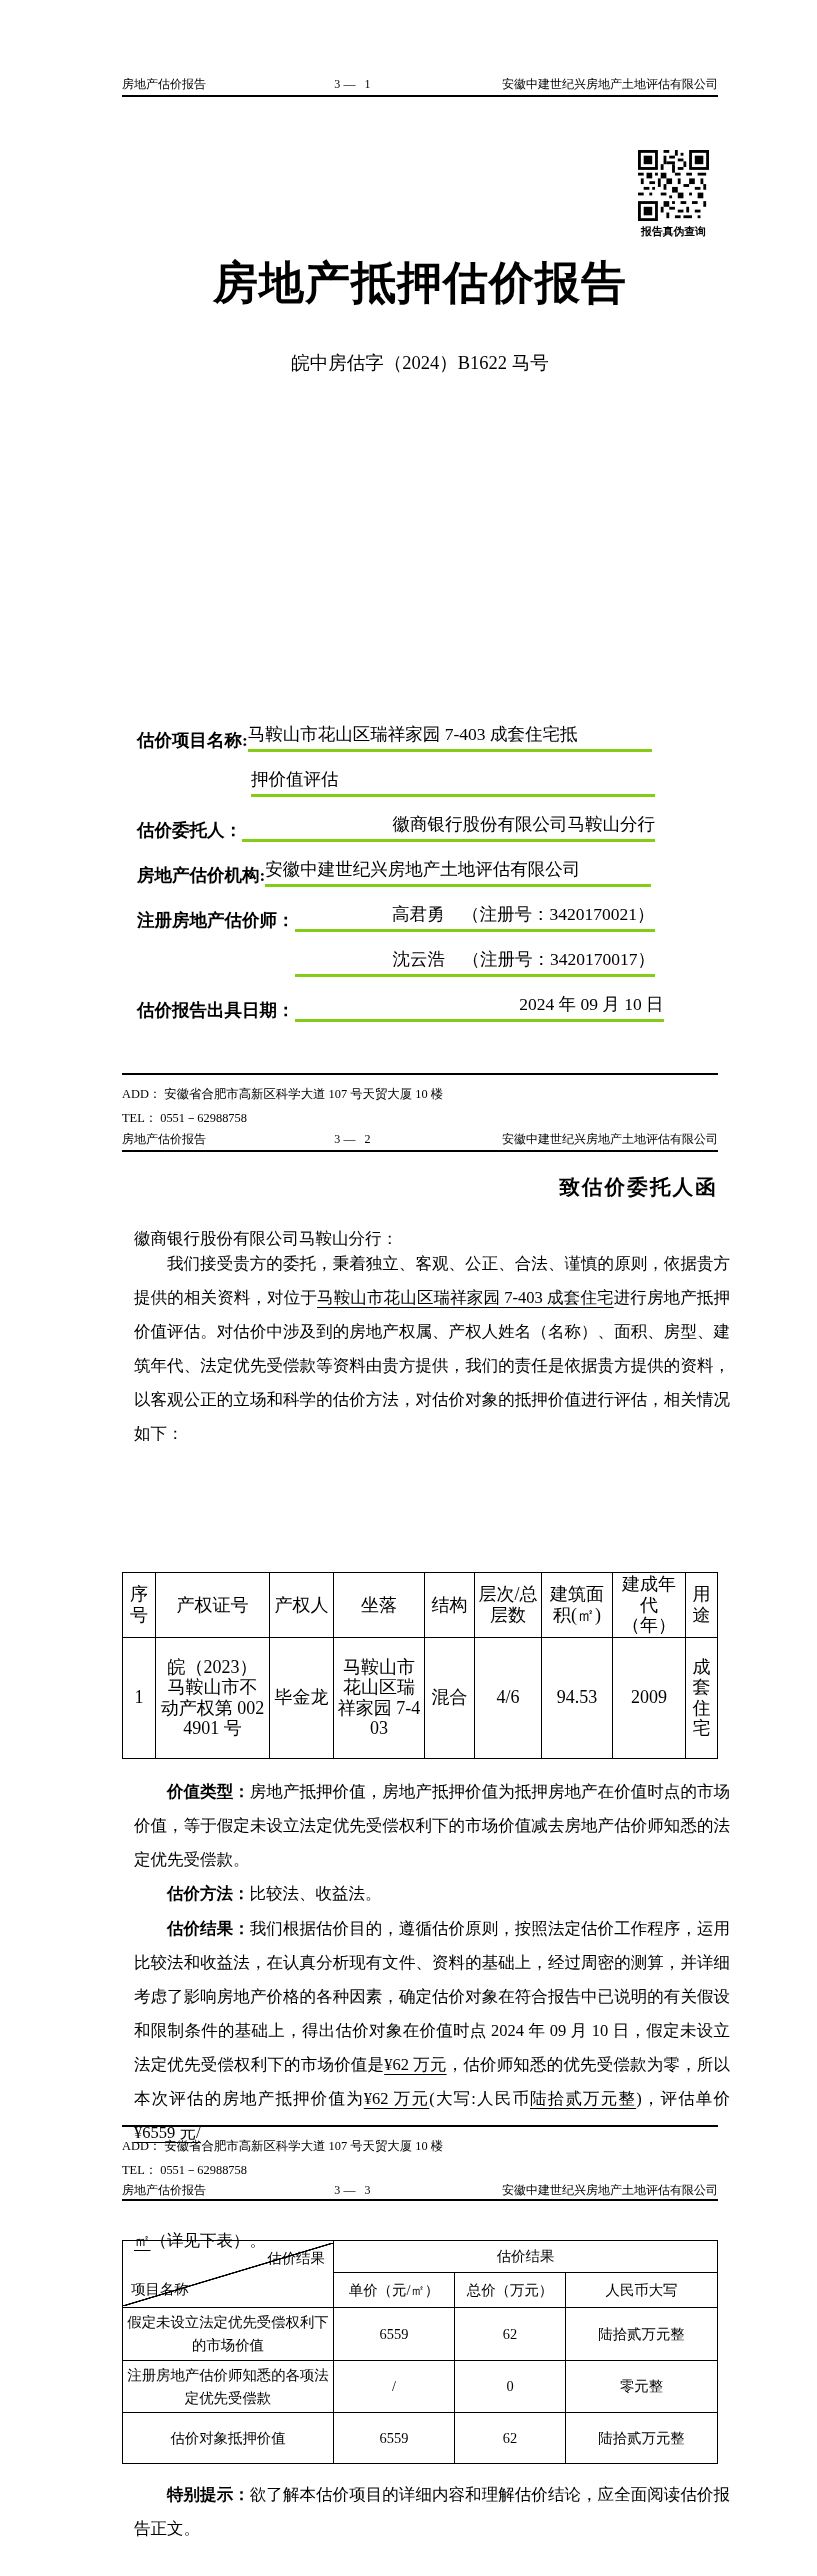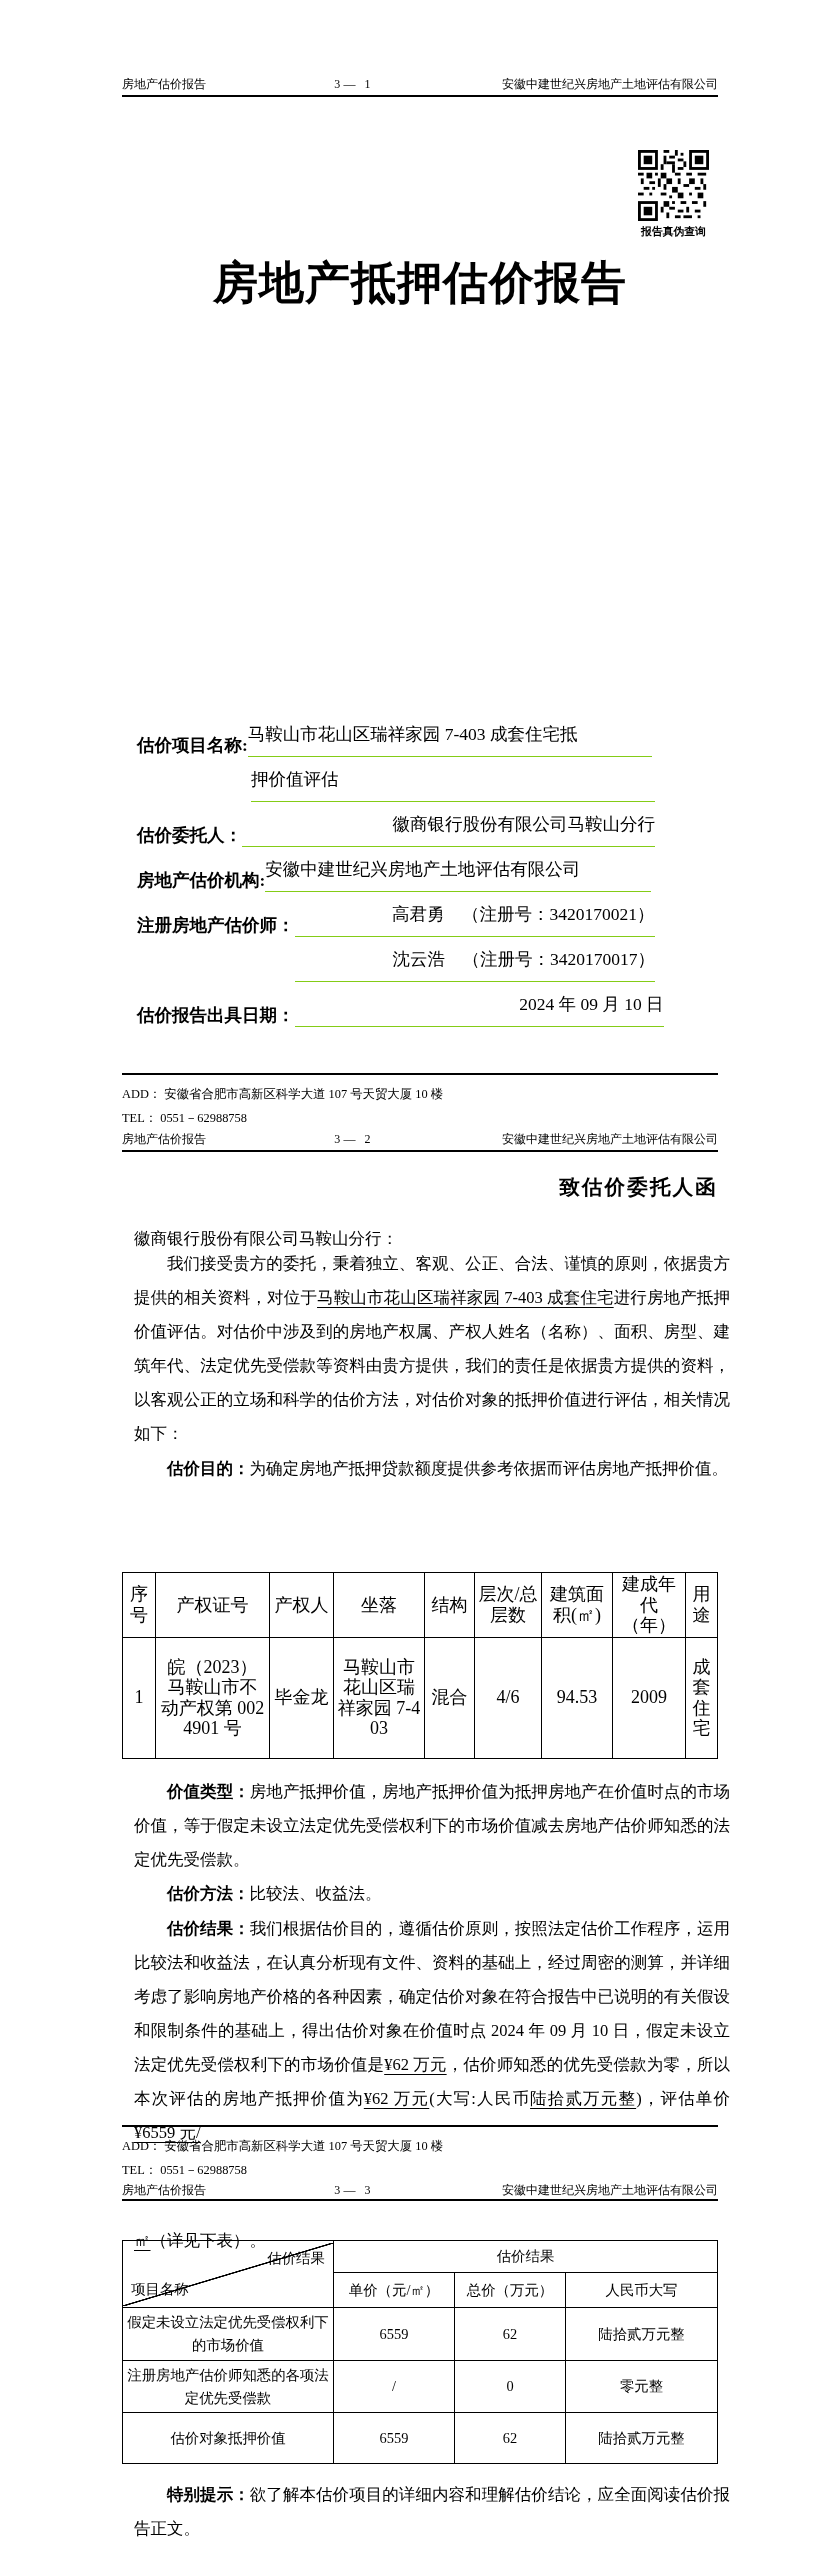--- a/index.html
+++ b/index.html
@@ -28,21 +28,21 @@
     font-size:18.5px;white-space:nowrap;
   }
   .qrbox{position:absolute;left:638px;top:150px;width:71px;text-align:center;}
   .qrlabel{font-size:10.8px;font-weight:bold;margin-top:2.1px;white-space:nowrap;}
   .fields{position:absolute;left:137px;top:722px;width:518px;font-size:17.5px;}
   .fline{height:45px;white-space:nowrap;}
   .flabel{font-weight:bold;display:inline-block;vertical-align:bottom;}
   .fspacer{display:inline-block;}
   .fval{
     display:inline-block;vertical-align:bottom;
-    border-bottom:1px solid #84cc16;padding-bottom:10px;
+    border-bottom:3px solid #84cc16;padding-bottom:3px;
     white-space:nowrap;
   }
   .c{text-align:right;}
   .para{
     position:absolute;left:122px;width:596px;
     font-size:16.5px;line-height:34px;text-align:justify;
     margin:12px;
   }
   .ind{text-indent:33px;}
   .lb{font-weight:bold;}
@@ -146,20 +146,21 @@
           <rect x="10" y="22" width="1" height="2"></rect>
           <rect x="13" y="23" width="2" height="1"></rect>
         <rect x="16" y="23" width="3" height="1"></rect>
           <rect x="21" y="23" width="1" height="1"></rect>
       </g>
     </svg>
     <div class="qrlabel">报告真伪查询</div>
   </div>
 
   <div class="title" style="top:253px;">房地产抵押估价报告</div>
+  <div class="subtitle" style="top:350px;">皖中房估字（2024）B1622 马号</div>
 
   <div class="fields">
     <div class="fline">
       <span class="flabel">估价项目名称:</span><span class="fval" style="width:404px;">马鞍山市花山区瑞祥家园 7-403 成套住宅抵</span>
     </div>
     <div class="fline">
       <span class="fspacer" style="width:114px;"></span><span class="fval" style="width:404px;">押价值评估</span>
     </div>
     <div class="fline">
       <span class="flabel">估价委托人：</span><span class="fval c" style="width:413px;">徽商银行股份有限公司马鞍山分行</span>
@@ -190,21 +191,20 @@
     <span>安徽中建世纪兴房地产土地评估有限公司</span>
   </div>
   <div class="rule" style="top:1150px;"></div>
 
   <div class="heading" style="top:1173px;">致估价委托人函</div>
 
   <div class="para" style="top:1210px;">徽商银行股份有限公司马鞍山分行：</div>
 
   <p class="para ind" style="top:1235px;"><span>我们接受贵方的委托，秉着独立、客观、公正、合法、谨慎的原则，依据贵方提供的相关资料，对位于</span><span class="useg">马鞍山市花山区瑞祥家园 7-403 成套住宅</span><span>进行房地产抵押价值评估。对估价中涉及到的房地产权属、产权人姓名（名称）、面积、房型、建筑年代、法定优先受偿款等资料由贵方提供，我们的责任是依据贵方提供的资料，以客观公正的立场和科学的估价方法，对估价对象的抵押价值进行评估，相关情况如下：</span></p>
 
-  <p class="para ind" style="top:1440px;"><span class="lb">估价目的：</span><span>为确定房地产抵押贷款额度提供参考依据而评估房地产抵押价值。</span></p>
 
 
   <table class="ptable">
     <colgroup>
       <col style="width:33px">
         <col style="width:114px">
         <col style="width:64px">
         <col style="width:91px">
         <col style="width:50px">
         <col style="width:67px">

